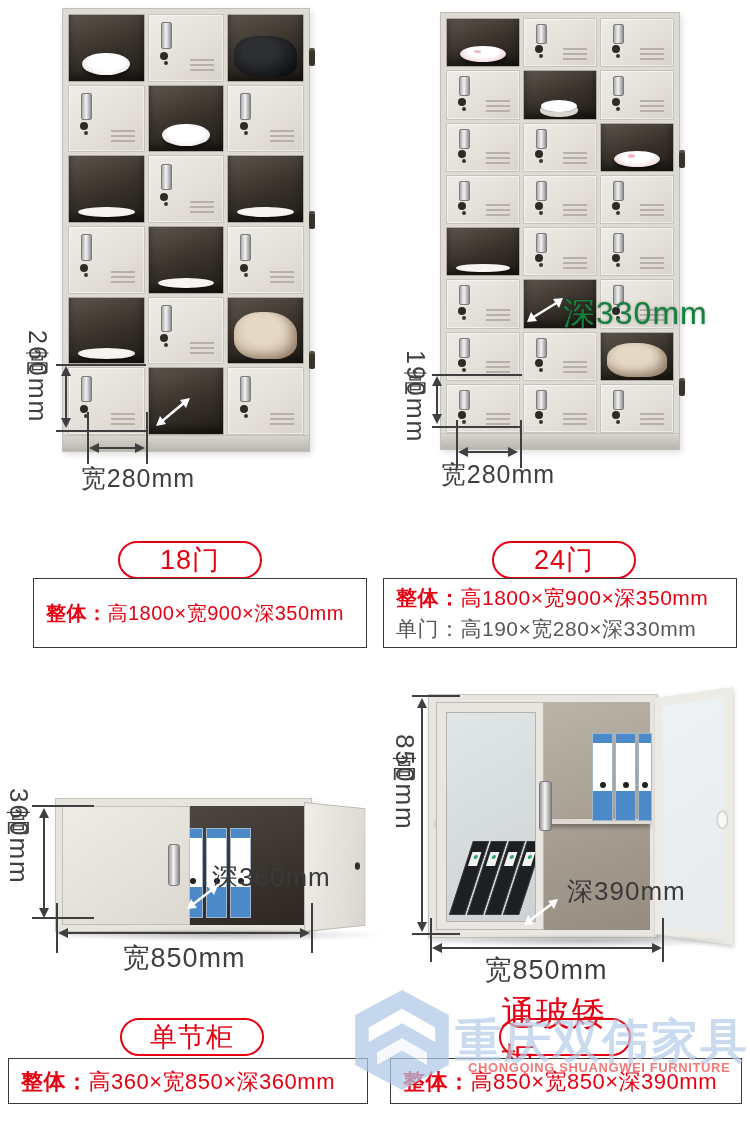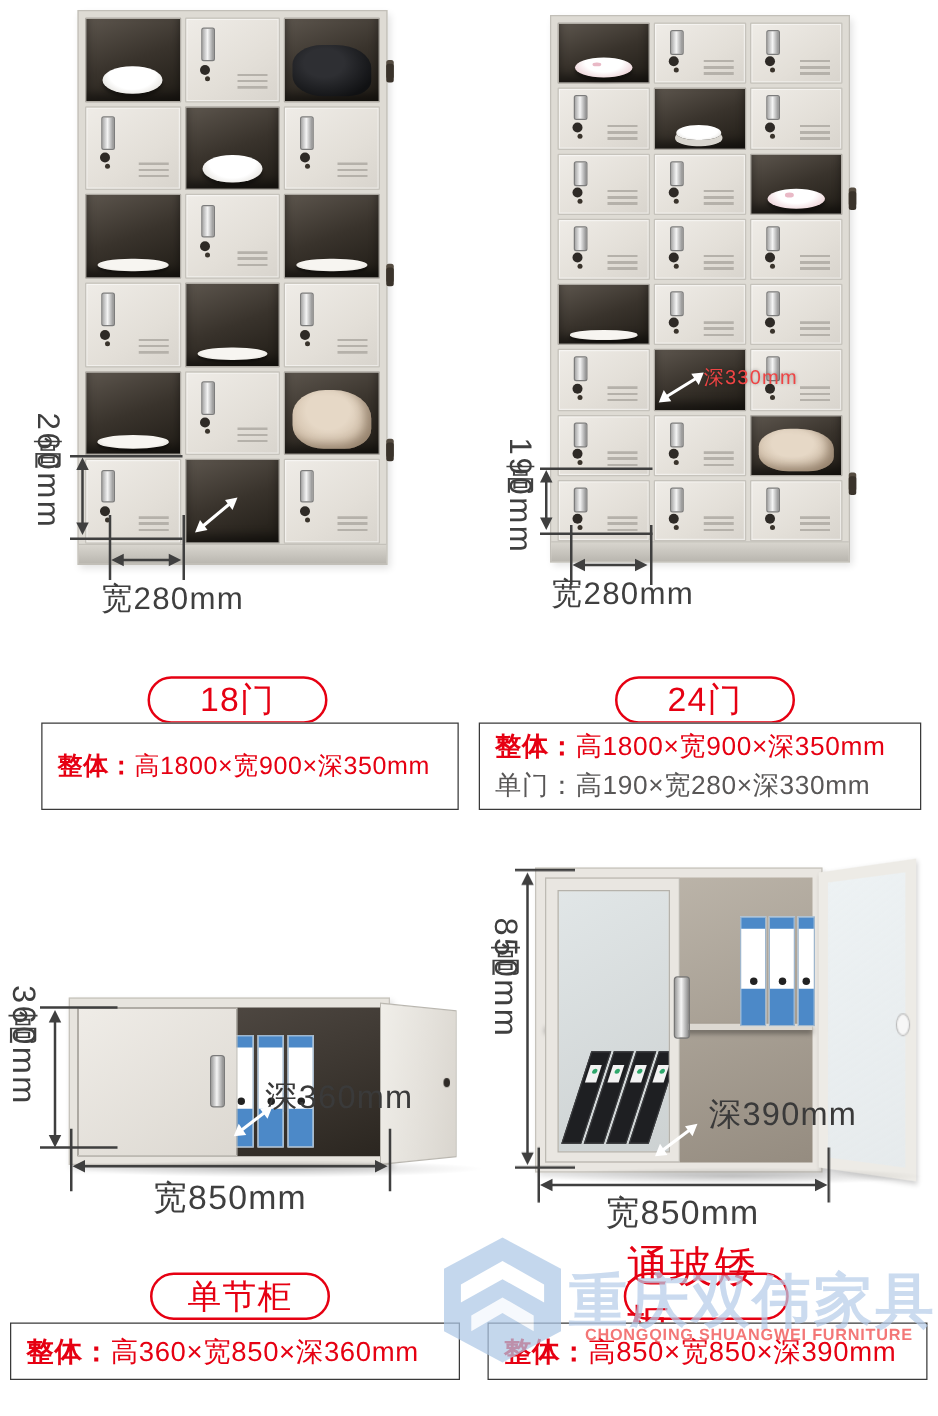--- a/index.html
+++ b/index.html
@@ -41,21 +41,21 @@
           box-shadow:inset -5px -4px 8px rgba(90,70,50,.45);}
   .hang-key{position:absolute;right:-6px;width:6px;height:15px;border-radius:2px;background:#3a332b;
           box-shadow:0 -3px 0 0 #554c41;}
 
   
   .dim-v{position:absolute;writing-mode:vertical-rl;text-orientation:mixed;
          font-size:25px;letter-spacing:2px;color:#3f3f3f;}
   .dim-h{position:absolute;font-size:25px;color:#3f3f3f;text-align:center;letter-spacing:1px;}
   .dim-big{font-size:27px;}
   .depth-dark{position:absolute;font-size:26px;color:#3a3a3a;letter-spacing:1px;}
-  .depth-white{position:absolute;font-size:16px;color:#ef4444;letter-spacing:1px;
+  .depth-white{position:absolute;font-size:32px;color:#15803d;letter-spacing:1px;
          text-shadow:0 0 3px rgba(0,0,0,.35);}
   .tick{position:absolute;background:#3f3f3f;}
   .tick.h{height:2px;} .tick.v{width:2px;}
   svg.arrow{position:absolute;overflow:visible;}
 
   
   .pill{position:absolute;display:flex;align-items:center;justify-content:center;
         border:2px solid #e60012;border-radius:20px;color:#e60012;background:#fff;
         font-size:27px;letter-spacing:1px;}
   .specbox{position:absolute;border:1.5px solid #3a3a3a;background:#fff;

